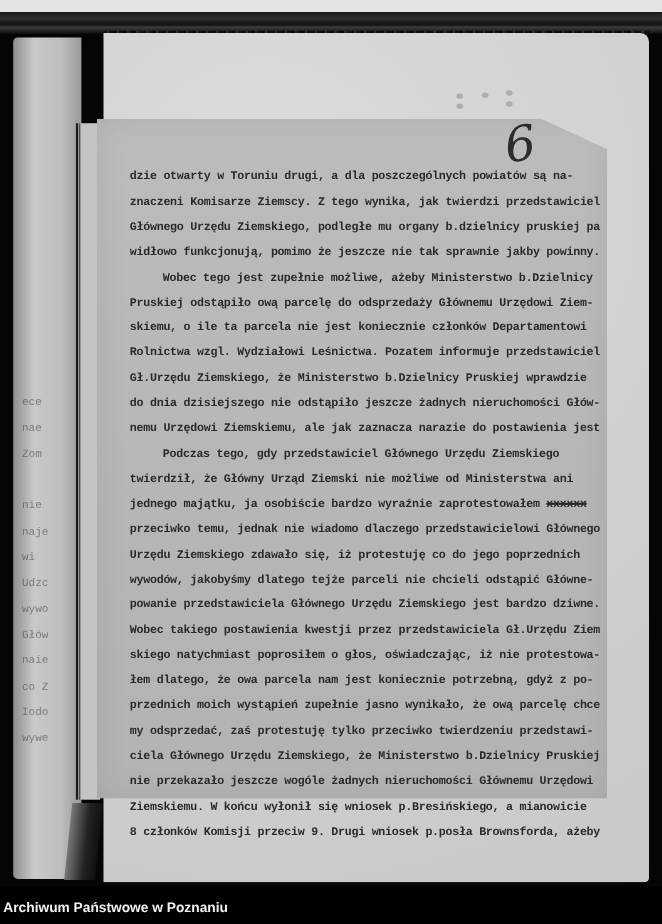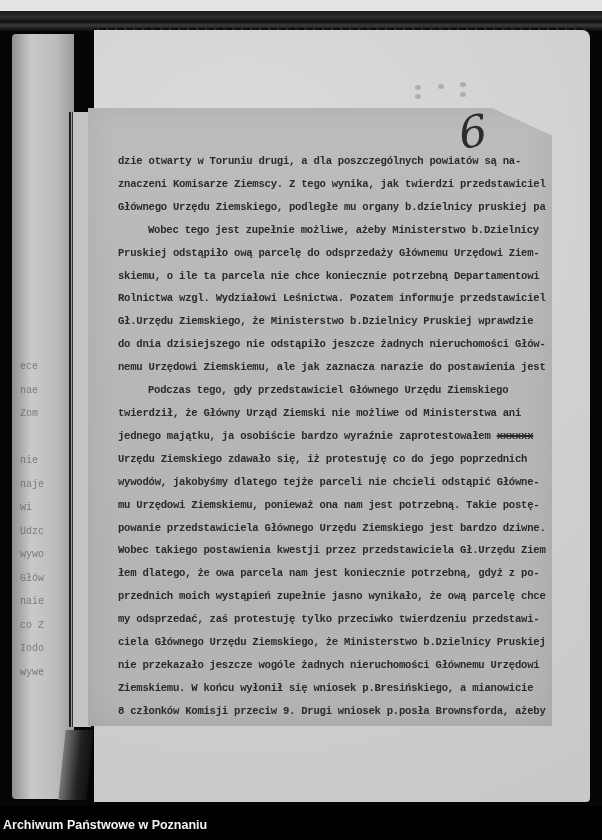--- a/index.html
+++ b/index.html
@@ -123,35 +123,37 @@
 <div class="binding-seam"></div>
 <div class="binding-shadow"></div>
 
 <div class="doc-page"></div>
 <div class="page-number">6</div>
 
 <div class="body-text">
   <span class="ln">dzie otwarty w Toruniu drugi, a dla poszczególnych powiatów są na-</span>
   <span class="ln">znaczeni Komisarze Ziemscy. Z tego wynika, jak twierdzi przedstawiciel</span>
   <span class="ln">Głównego Urzędu Ziemskiego, podległe mu organy b.dzielnicy pruskiej pa</span>
+  <span class="ln">widłowo funkcjonują, pomimo że jeszcze nie tak sprawnie jakby powinny.</span>
   <span class="ln ind">Wobec tego jest zupełnie możliwe, ażeby Ministerstwo b.Dzielnicy</span>
   <span class="ln">Pruskiej odstąpiło ową parcelę do odsprzedaży Głównemu Urzędowi Ziem-</span>
-  <span class="ln">skiemu, o ile ta parcela nie chce koniecznie potrzebną Departamentowi</span>
+  <span class="ln">skiemu, o ile ta parcela nie jest koniecznie członków Departamentowi</span>
   <span class="ln">Rolnictwa wzgl. Wydziałowi Leśnictwa. Pozatem informuje przedstawiciel</span>
   <span class="ln">Gł.Urzędu Ziemskiego, że Ministerstwo b.Dzielnicy Pruskiej wprawdzie</span>
   <span class="ln">do dnia dzisiejszego nie odstąpiło jeszcze żadnych nieruchomości Głów-</span>
   <span class="ln">nemu Urzędowi Ziemskiemu, ale jak zaznacza narazie do postawienia jest</span>
   <span class="ln ind">Podczas tego, gdy przedstawiciel Głównego Urzędu Ziemskiego</span>
   <span class="ln">twierdził, że Główny Urząd Ziemski nie możliwe od Ministerstwa ani</span>
   <span class="ln"><span>jednego majątku, ja osobiście bardzo wyraźnie zaprotestowałem</span> <span class="strike">xxxxxx</span></span>
+  <span class="ln">przeciwko temu, jednak nie wiadomo dlaczego przedstawicielowi Głównego</span>
   <span class="ln">Urzędu Ziemskiego zdawało się, iż protestuję co do jego poprzednich</span>
   <span class="ln">wywodów, jakobyśmy dlatego tejże parceli nie chcieli odstąpić Główne-</span>
-  <span class="ln">mu Urzędowi Ziemskiemu, ponieważ ona nam jest potrzebną. Takie postę-</span>
   <span class="ln">powanie przedstawiciela Głównego Urzędu Ziemskiego jest bardzo dziwne.</span>
   <span class="ln">Wobec takiego postawienia kwestji przez przedstawiciela Gł.Urzędu Ziem</span>
+  <span class="ln">skiego natychmiast poprosiłem o głos, oświadczając, iż nie protestowa-</span>
   <span class="ln">łem dlatego, że owa parcela nam jest koniecznie potrzebną, gdyż z po-</span>
   <span class="ln">przednich moich wystąpień zupełnie jasno wynikało, że ową parcelę chce</span>
   <span class="ln">my odsprzedać, zaś protestuję tylko przeciwko twierdzeniu przedstawi-</span>
   <span class="ln">ciela Głównego Urzędu Ziemskiego, że Ministerstwo b.Dzielnicy Pruskiej</span>
   <span class="ln">nie przekazało jeszcze wogóle żadnych nieruchomości Głównemu Urzędowi</span>
   <span class="ln">Ziemskiemu. W końcu wyłonił się wniosek p.Bresińskiego, a mianowicie</span>
   <span class="ln">8 członków Komisji przeciw 9. Drugi wniosek p.posła Brownsforda, ażeby</span>
 </div>
 
 <div class="footer">

